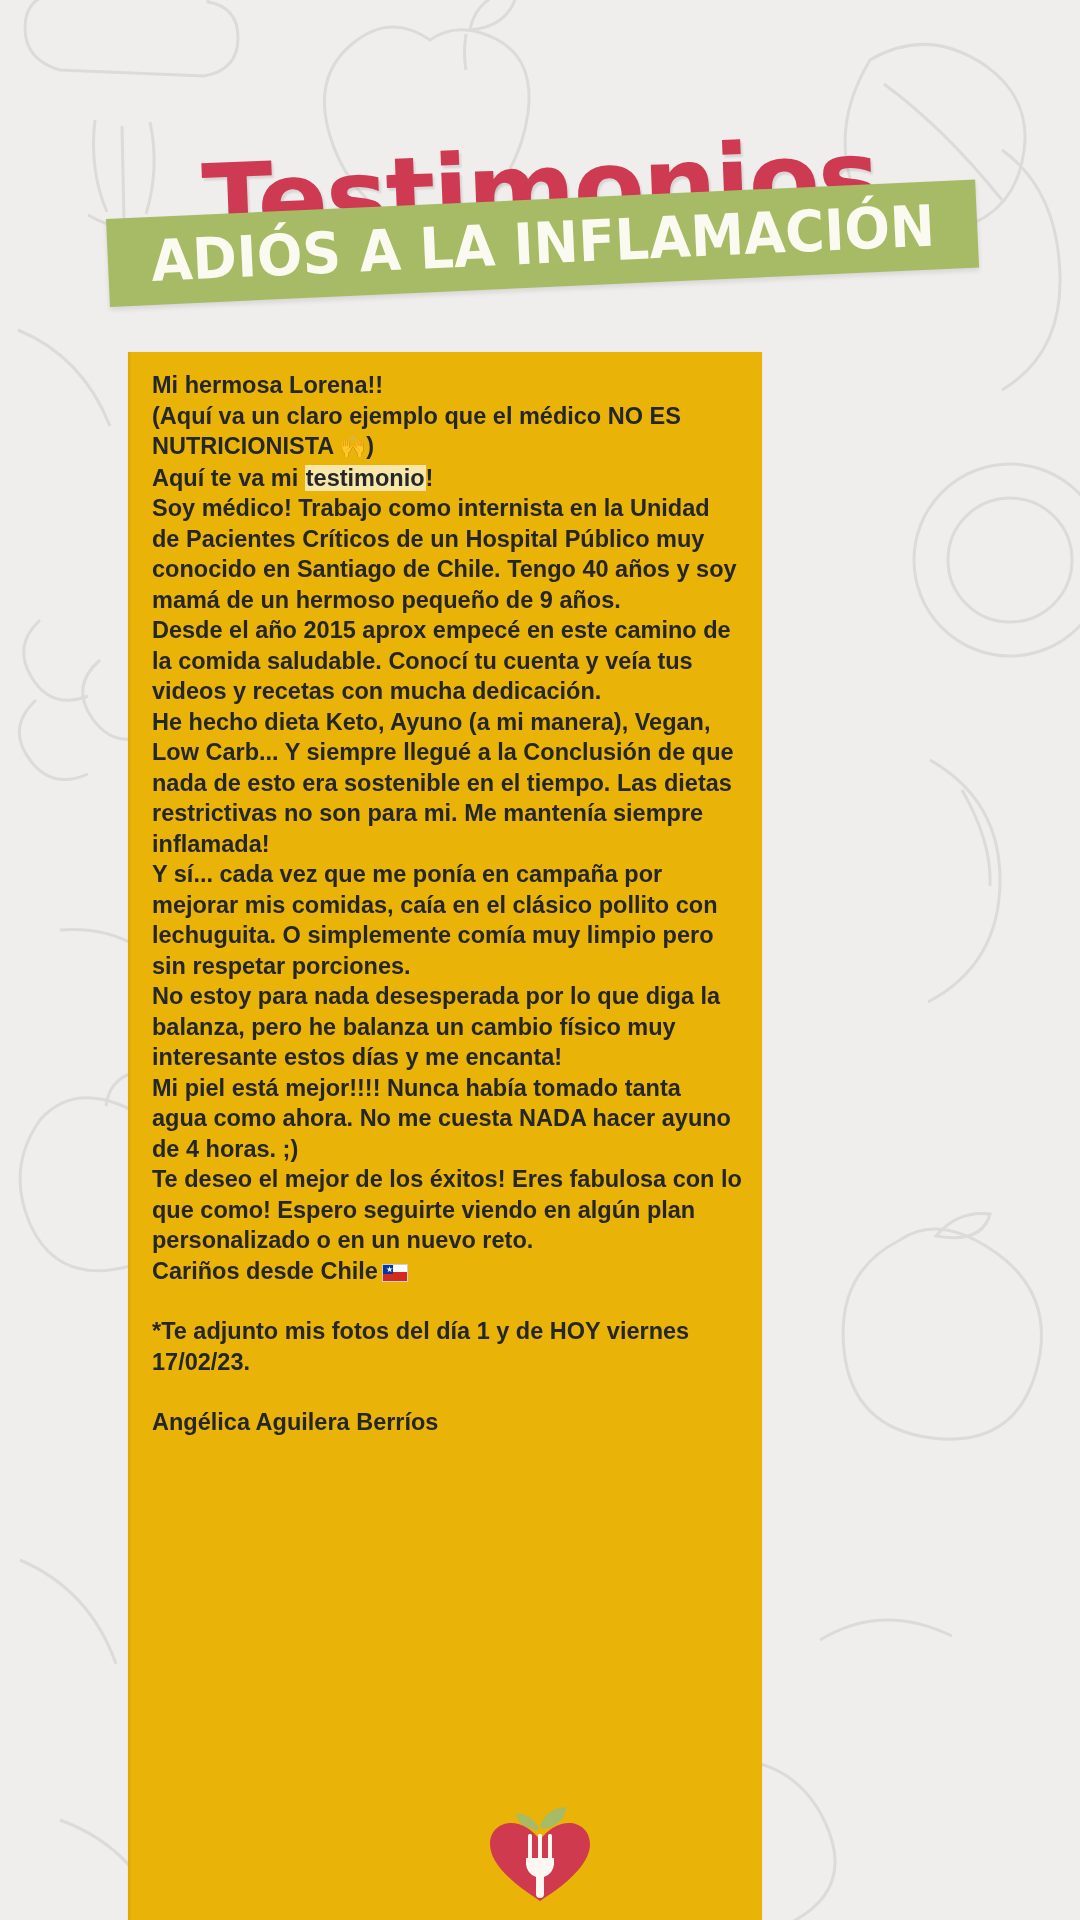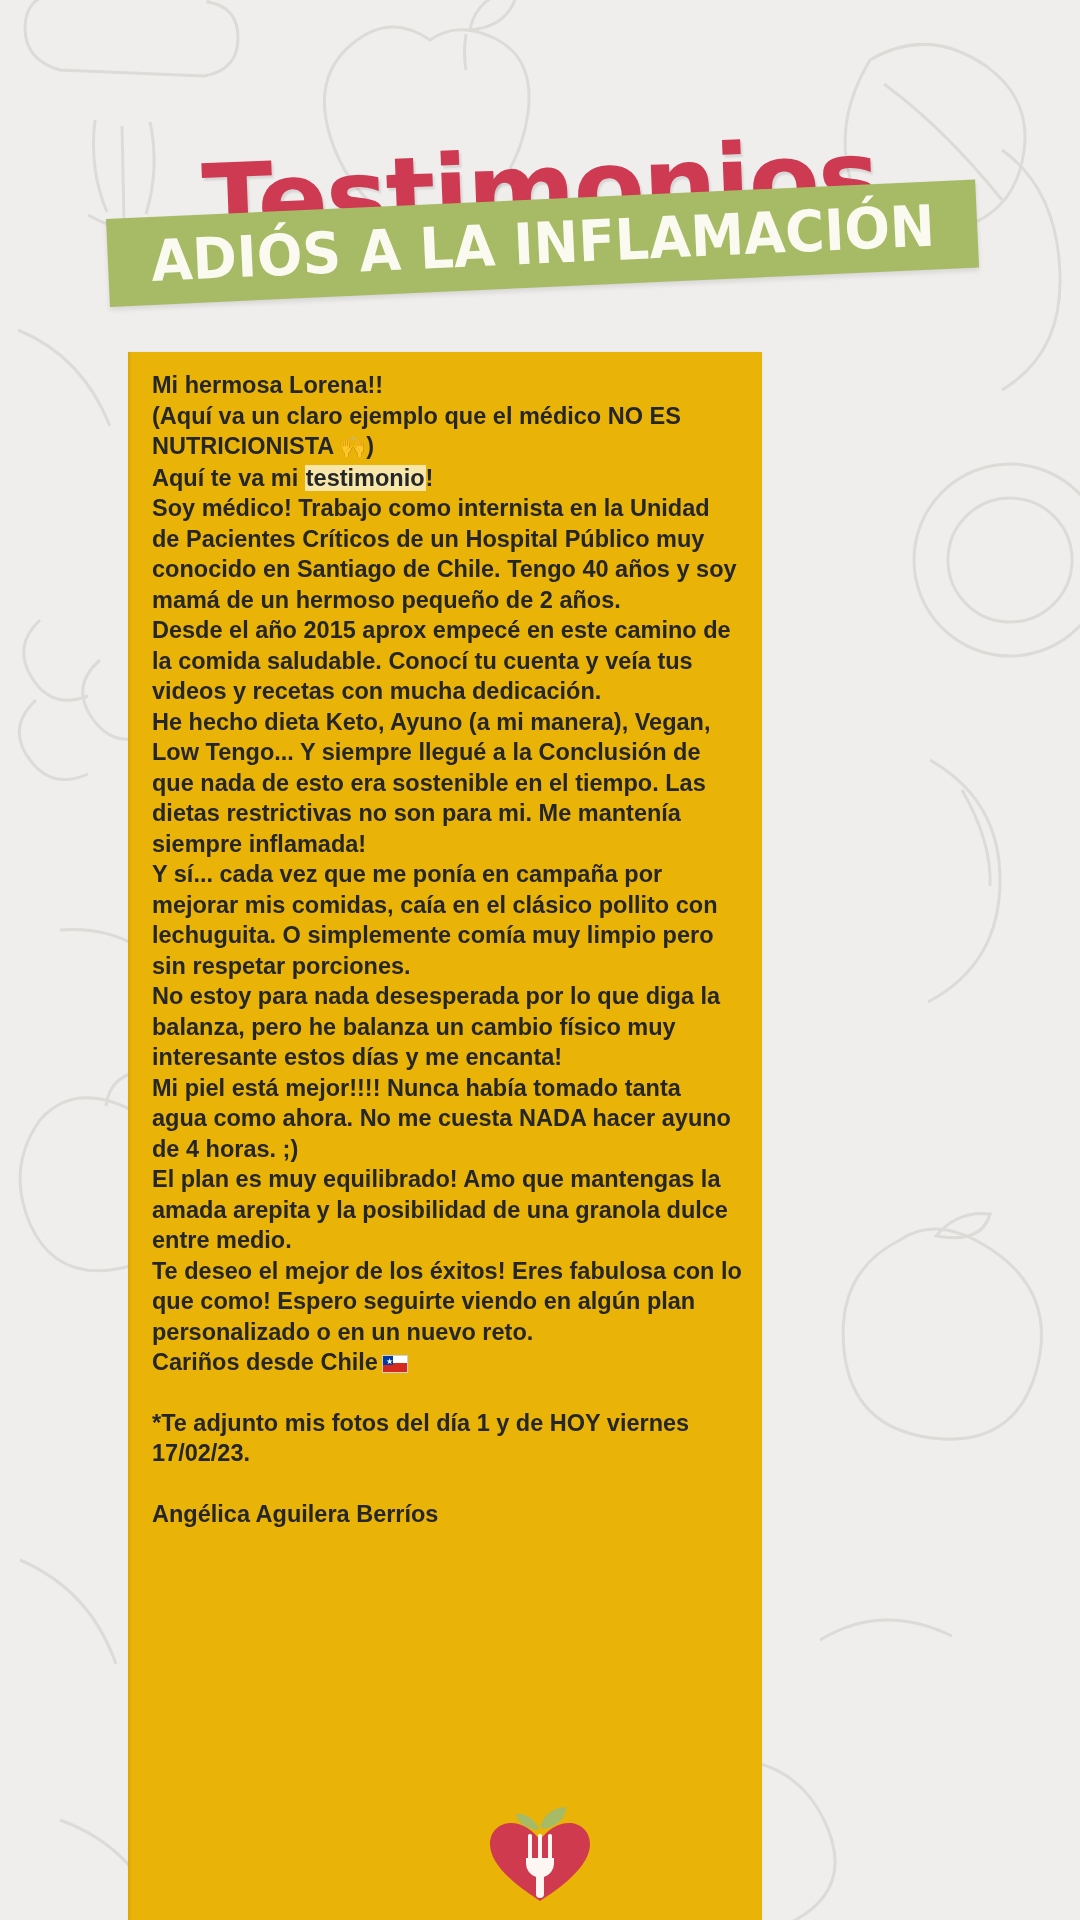--- a/index.html
+++ b/index.html
@@ -241,27 +241,26 @@
 
   <div id="testimonial-card">
     <div id="testimonial-body">
 
       <p class="para">Mi hermosa Lorena!!</p>
 
       <p class="para"><span>(Aquí va un claro ejemplo que el médico NO ES NUTRICIONISTA </span><span class="emoji">🙌</span><span>)</span></p>
 
       <p class="para"><span>Aquí te va mi </span><span class="hl">testimonio</span><span>!</span></p>
 
-      <p class="para">Soy médico! Trabajo como internista en la Unidad de Pacientes Críticos de un Hospital Público muy conocido en Santiago de Chile. Tengo 40 años y soy mamá de un hermoso pequeño de 2 años.</p>
+      <p class="para">Soy médico! Trabajo como internista en la Unidad de Pacientes Críticos de un Hospital Público muy conocido en Santiago de Chile. Tengo 40 años y soy mamá de un hermoso pequeño de 9 años.</p>
       <p class="para">Desde el año 2015 aprox empecé en este camino de la comida saludable. Conocí tu cuenta y veía tus videos y recetas con mucha dedicación.</p>
-      <p class="para">He hecho dieta Keto, Ayuno (a mi manera), Vegan, Low Tengo... Y siempre llegué a la Conclusión de que nada de esto era sostenible en el tiempo. Las dietas restrictivas no son para mi. Me mantenía siempre inflamada!</p>
+      <p class="para">He hecho dieta Keto, Ayuno (a mi manera), Vegan, Low Carb... Y siempre llegué a la Conclusión de que nada de esto era sostenible en el tiempo. Las dietas restrictivas no son para mi. Me mantenía siempre inflamada!</p>
       <p class="para">Y sí... cada vez que me ponía en campaña por mejorar mis comidas, caía en el clásico pollito con lechuguita. O simplemente comía muy limpio pero sin respetar porciones.</p>
       <p class="para">No estoy para nada desesperada por lo que diga la balanza, pero he balanza un cambio físico muy interesante estos días y me encanta!</p>
       <p class="para">Mi piel está mejor!!!! Nunca había tomado tanta agua como ahora. No me cuesta NADA hacer ayuno de 4 horas. ;)</p>
-      <p class="para">El plan es muy equilibrado! Amo que mantengas la amada arepita y la posibilidad de una granola dulce entre medio.</p>
       <p class="para">Te deseo el mejor de los éxitos! Eres fabulosa con lo que como! Espero seguirte viendo en algún plan personalizado o en un nuevo reto.</p>
 
       <p class="para"><span>Cariños desde Chile</span><span class="flag"><span class="f-red"></span><span class="f-blue"></span><span class="f-star">★</span></span></p>
 
       <div class="spacer-line"></div>
 
       <p class="para">*Te adjunto mis fotos del día 1 y de HOY viernes 17/02/23.</p>
 
       <div class="spacer-line"></div>
 

